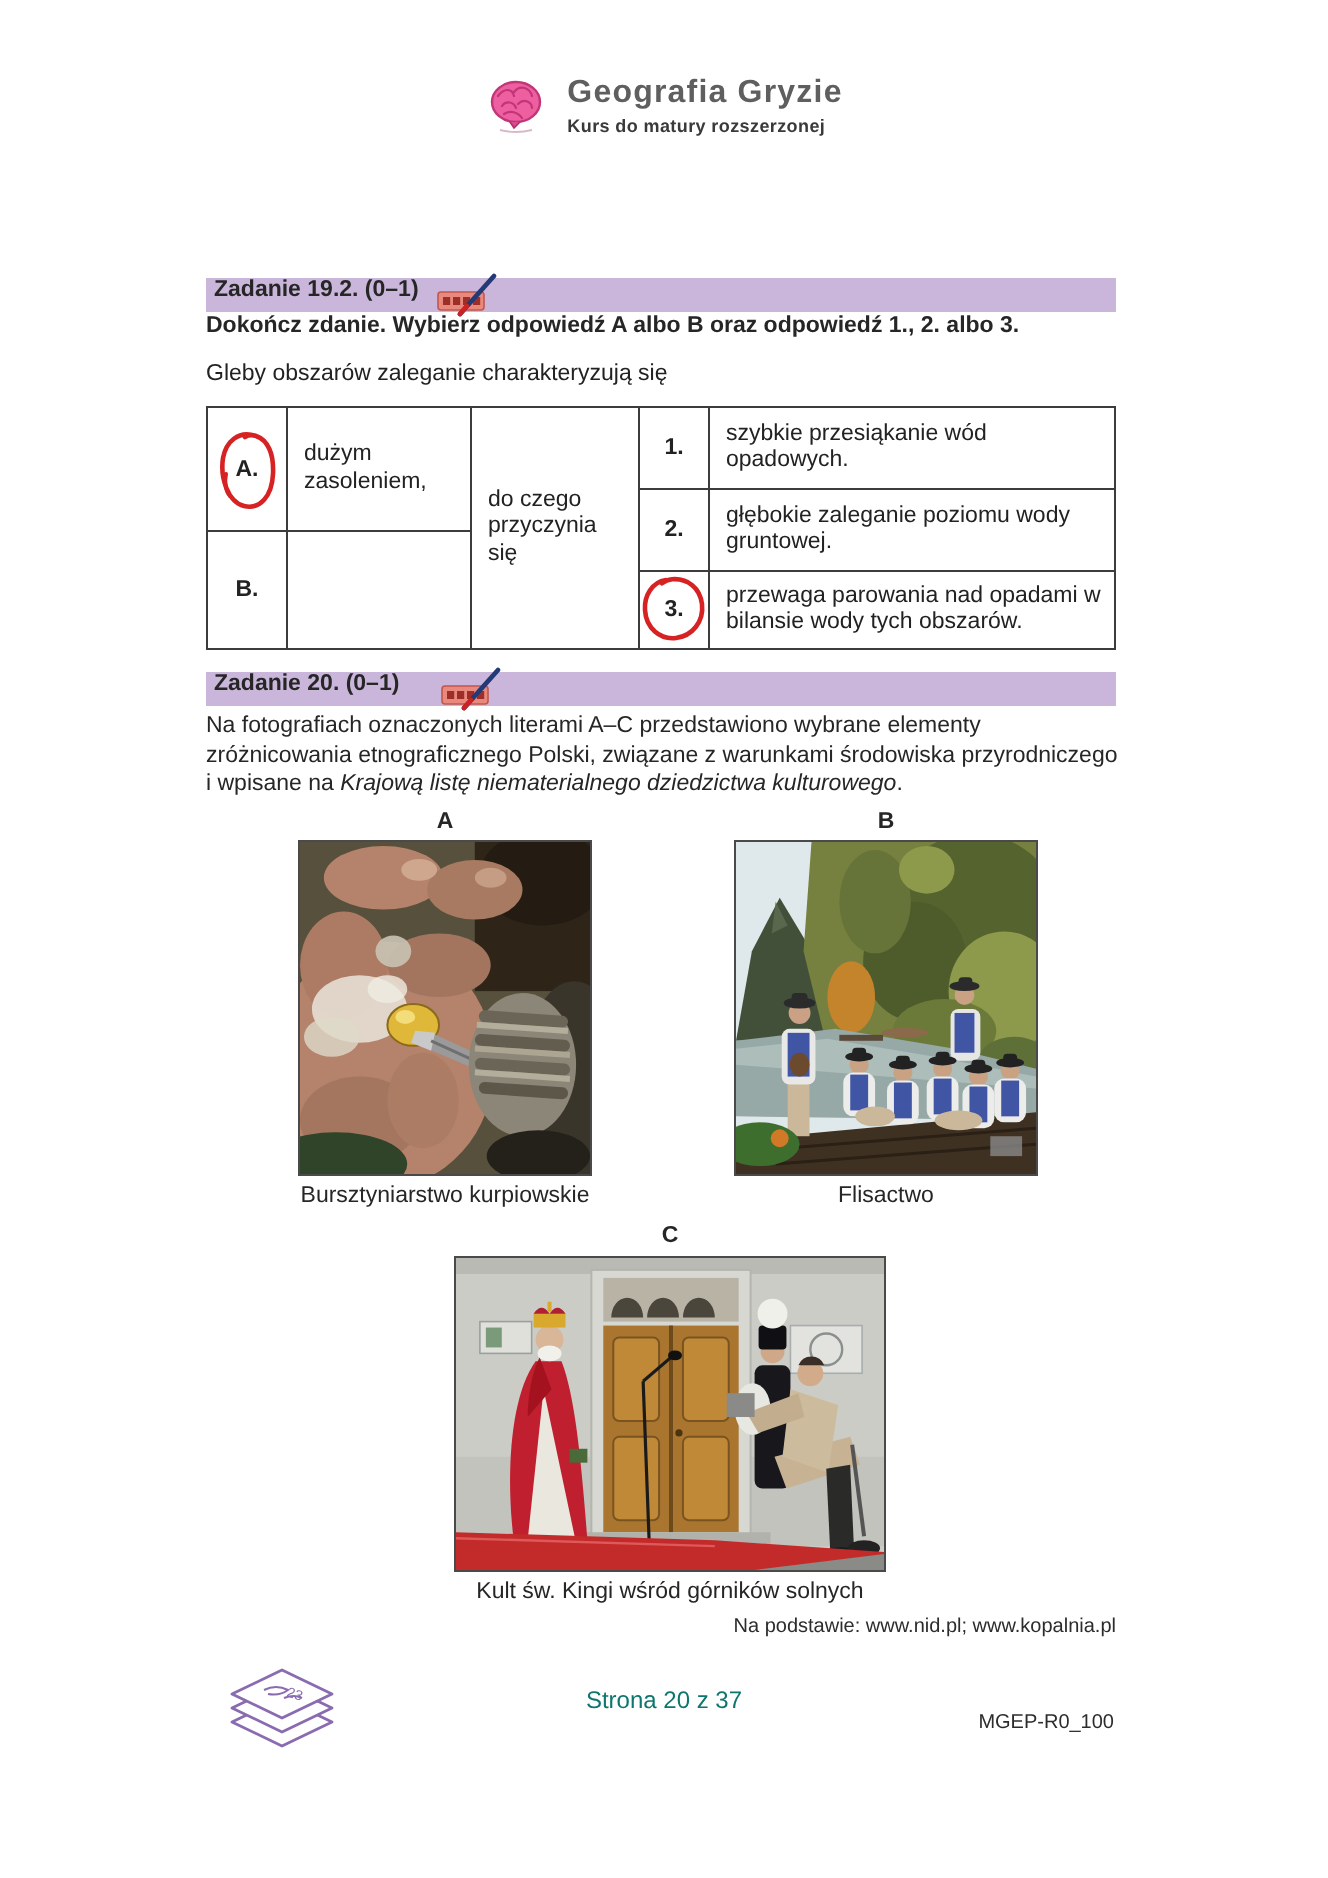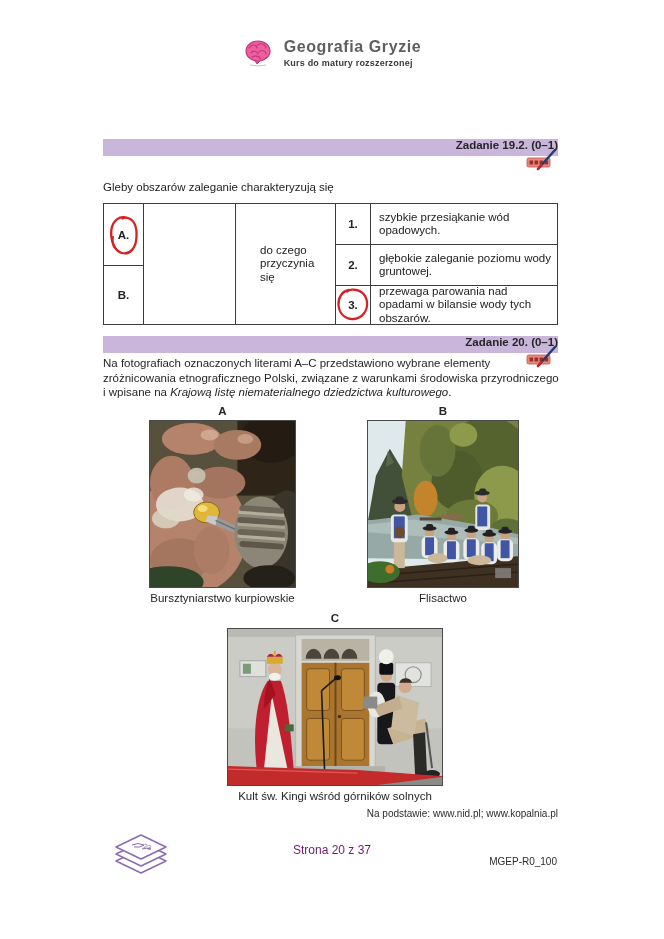--- a/index.html
+++ b/index.html
@@ -12,42 +12,42 @@
 
   
   .brand { position:absolute; top:38px; left:0; width:664px;
     display:flex; justify-content:center; align-items:flex-start; gap:11px; }
   .brand-text { display:flex; flex-direction:column; }
   .brand-title { font-size:16px; font-weight:bold; color:#5f5f5f; letter-spacing:.6px; }
   .brand-sub { font-size:9px; font-weight:bold; color:#3a3a3a; margin-top:2px; letter-spacing:.2px; }
 
   
   .task-bar { position:absolute; left:103px; width:455px; height:17px;
-    background:#c9b6da; display:flex; align-items:flex-end; overflow:visible;flex-direction:column; }
+    background:#c9b6da; display:flex; align-items:flex-start; overflow:visible; }
   .task-bar-title { font-size:11.5px; font-weight:bold; color:#262626; padding-left:4px; white-space:nowrap; }
   .task-icon { position:relative; top:-3px; flex:0 0 auto; }
   #bar-192 { top:139px; }
-  #bar-20  { top:336px;padding-left:19px; }
+  #bar-20  { top:336px; }
   #bar-192 .task-icon { margin-left:9px; }
   #bar-20  .task-icon { margin-left:20px; }
 
   .instruction { position:absolute; left:103px; top:157px; width:460px;
     font-size:11.5px; font-weight:bold; color:#262626; }
   .stem { position:absolute; left:103px; top:181px; width:460px; font-size:11.5px; }
 
   
   .qtable { position:absolute; left:103px; top:203px; width:455px; height:122px;
     display:flex; border:1px solid #3c3c3c; font-size:11.5px; }
   .qcol { display:flex; flex-direction:column; }
   .qcell { display:flex; align-items:center; position:relative; }
   .bd-r { border-right:1px solid #3c3c3c; }
   .bd-b { border-bottom:1px solid #3c3c3c; }
   .col-ab { width:40px; }
   .col-abtext { width:92px; }
-  .col-mid { width:84px;margin-left:16px; }
+  .col-mid { width:84px; }
   .col-num { width:35px; }
   .col-rtext { flex:1; }
   .h-a { height:62px; } .h-b { height:58px; }
   .h-1 { height:41px; } .h-2 { height:41px; } .h-3 { height:38px; }
   .cell-center { justify-content:center; font-weight:bold; }
   .cell-text { padding-left:8px; padding-right:4px; line-height:13.5px; }
   .circle-mark { position:absolute; left:50%; top:50%; transform:translate(-50%,-50%); pointer-events:none; }
 
   
   .para20 { position:absolute; left:103px; top:356px; width:461px;
@@ -65,21 +65,21 @@
   #label-b { left:367px; width:152px; top:405px; }
   #label-c { left:227px; width:216px; top:612px; }
   .caption { position:absolute; font-size:11.5px; text-align:center; white-space:nowrap; color:#262626; }
   #cap-a { left:149px; width:147px; top:592px; }
   #cap-b { left:367px; width:152px; top:592px; }
   #cap-c { left:227px; width:216px; top:790px; }
 
   .source-line { position:absolute; top:808px; right:106px; font-size:10px; color:#2c2c2c; }
 
   
-  .footer-page { position:absolute; top:843px; left:0; width:664px; text-align:center; font-size:12px; color:#701a75; }
+  .footer-page { position:absolute; top:843px; left:0; width:664px; text-align:center; font-size:12px; color:#0f766e; }
   .doc-code { position:absolute; top:856px; right:107px; font-size:10px; font-weight:normal; color:#2c2c2c; }
   .papers-logo { position:absolute; left:112px; top:831px; }
 </style>
 </head>
 <body>
 
 <div class="page">
 
   <div class="brand">
     <span>
@@ -104,36 +104,38 @@
         <rect x="3.5" y="12.5" width="3.6" height="4" fill="#9e2f28"></rect>
         <rect x="8.5" y="12.5" width="3.6" height="4" fill="#9e2f28"></rect>
         <rect x="13.5" y="12.5" width="3.6" height="4" fill="#9e2f28"></rect>
         <rect x="18.5" y="12.5" width="3.6" height="4" fill="#9e2f28"></rect>
         <line x1="12" y1="21" x2="29" y2="2" stroke="#223a77" stroke-width="2.4" stroke-linecap="round"></line>
         <line x1="12" y1="21" x2="15.5" y2="17" stroke="#cc2222" stroke-width="2.4" stroke-linecap="round"></line>
       </svg>
     </span>
   </div>
 
+  <div class="instruction">Dokończ zdanie. Wybierz odpowiedź A albo B oraz odpowiedź 1., 2. albo 3.</div>
   <div class="stem">Gleby obszarów zaleganie charakteryzują się</div>
 
   <div class="qtable">
     <div class="qcol col-ab bd-r">
       <div class="qcell h-a bd-b cell-center">
         <span>A.</span>
         <svg class="circle-mark" width="32" height="44" viewBox="0 0 32 44">
           <path d="M20,5 C11,2 5,8 3.5,16 C2,26 6,38 14,40 C22,42 28,35 28.5,24 C29,14 26,7 20,5 C18,4.4 16,4.6 14.5,5.5" fill="none" stroke="#d62222" stroke-width="2.3" stroke-linecap="round"></path>
           <path d="M5,24 C4,28 5,33 7,35" fill="none" stroke="#d62222" stroke-width="2" stroke-linecap="round"></path>
         </svg>
       </div>
       <div class="qcell h-b cell-center">
         <span>B.</span>
       </div>
     </div>
     <div class="qcol col-abtext bd-r">
+      <div class="qcell h-a bd-b cell-text">dużym zasoleniem,</div>
     </div>
     <div class="qcol col-mid bd-r">
       <div class="qcell cell-text" style="height:100%;">do czego przyczynia się</div>
     </div>
     <div class="qcol col-num bd-r">
       <div class="qcell h-1 bd-b cell-center">
         <span>1.</span>
       </div>
       <div class="qcell h-2 bd-b cell-center">
         <span>2.</span>

